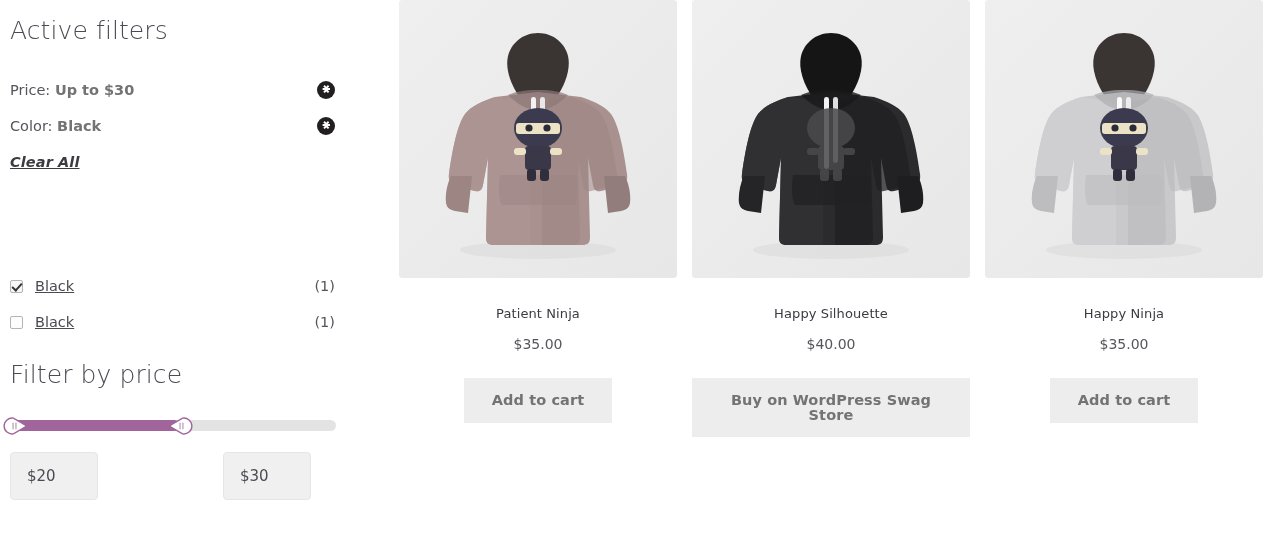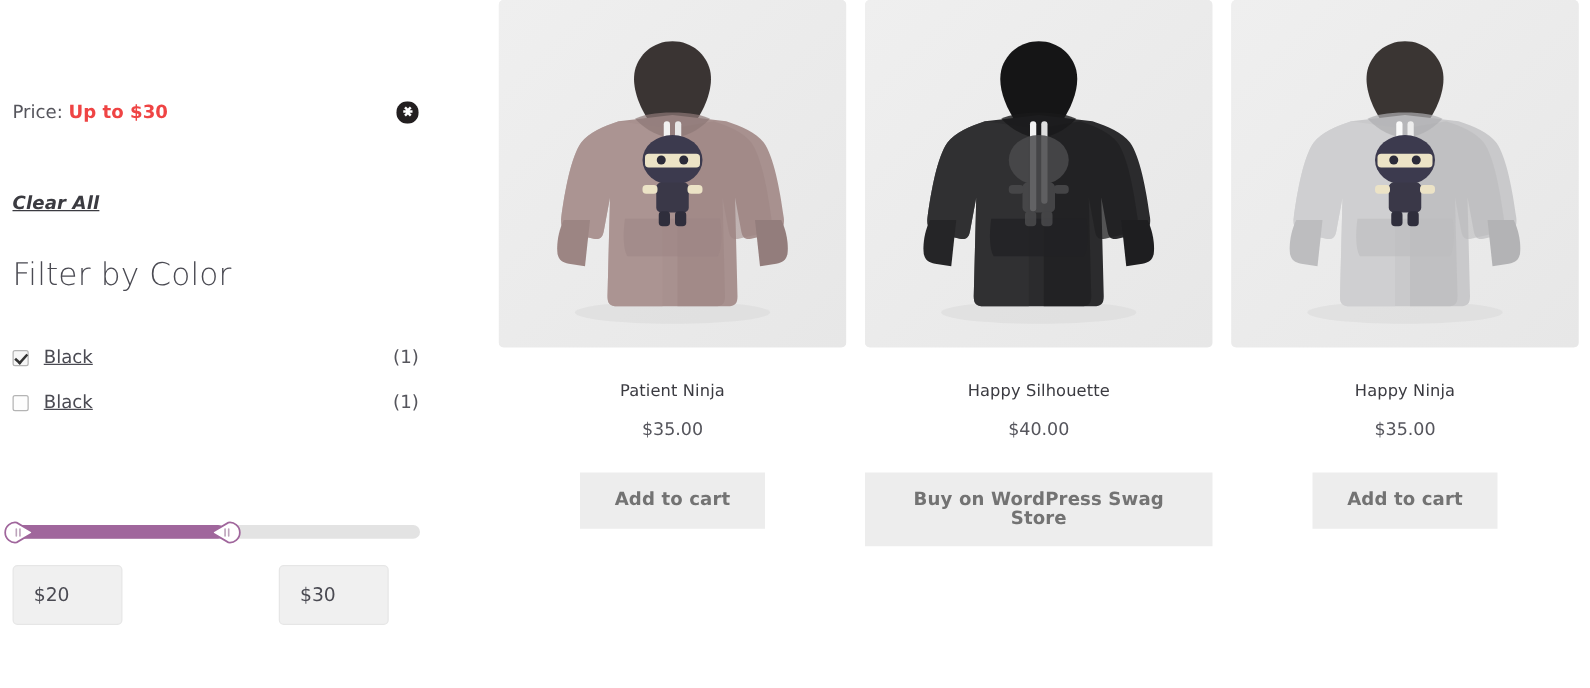--- a/index.html
+++ b/index.html
@@ -22,21 +22,21 @@
   #color-title  { position: absolute; left: 10px; top: 207px; }
   #price-title  { position: absolute; left: 10px; top: 362px; }
 
   
   .af-list { position: absolute; left: 10px; top: 79px; width: 326px; }
   .af-row {
     position: relative; height: 36px; line-height: 22px;
     font-size: 14.5px; color: #55555c;
   }
   .af-label { font-weight: 400; }
-  .af-value { font-weight: 700; color: #ef4444; }
+  .af-value { font-weight: 700; color: #737373; }
   .af-remove {
     position: absolute; right: 1px; top: 2px;
     width: 18px; height: 18px; cursor: pointer;
     display: block;
   }
   .af-remove svg { display: block; }
 
   .clear-all-wrap {
     position: absolute; left: 10px; top: 152px; width: 326px;  font-style: italic;
   }
@@ -124,53 +124,64 @@
     line-height: 1;
   }
 </style>
 </head>
 <body>
 
 <div class="page">
 
   <div class="sidebar">
 
+    <div class="widget-title" id="active-filters-title">Active filters</div>
 
     <div class="af-list">
       <div class="af-row">
         <span class="af-label">Price:</span>
         <span class="af-value">Up to $30</span>
         <span class="af-remove">
           <svg width="18" height="18" viewBox="0 0 18 18">
             <circle cx="9" cy="9" r="9" fill="#231f20"></circle>
             <path d="M5.6 7.1h2.3L6.3 5.5 7.7 4.1l1.6 1.6 1.6-1.6 1.4 1.4-1.6 1.6h2.3v2h-2.3l1.6 1.6-1.4 1.4-1.6-1.6-1.6 1.6-1.4-1.4 1.6-1.6H5.6z" fill="#ffffff"></path>
           </svg>
         </span>
       </div>
+      <div class="af-row">
+        <span class="af-label">Color:</span>
+        <span class="af-value">Black</span>
+        <span class="af-remove">
+          <svg width="18" height="18" viewBox="0 0 18 18">
+            <circle cx="9" cy="9" r="9" fill="#231f20"></circle>
+            <path d="M5.6 7.1h2.3L6.3 5.5 7.7 4.1l1.6 1.6 1.6-1.6 1.4 1.4-1.6 1.6h2.3v2h-2.3l1.6 1.6-1.4 1.4-1.6-1.6-1.6 1.6-1.4-1.4 1.6-1.6H5.6z" fill="#ffffff"></path>
+          </svg>
+        </span>
+      </div>
     </div>
 
     <div class="clear-all-wrap">
       <span class="clear-all">Clear All</span>
     </div>
 
-    <div class="widget-title" id="color-title">Filter by Color</div>
 
     <div class="color-list">
       <div class="color-row">
         <span class="cb checked"></span>
         <span class="color-name">Black</span>
         <span class="color-count">(1)</span>
       </div>
       <div class="color-row">
         <span class="cb"></span>
         <span class="color-name">Black</span>
         <span class="color-count">(1)</span>
       </div>
     </div>
 
+    <div class="widget-title" id="price-title">Filter by price</div>
 
     <div class="slider-wrap">
       <div class="slider-track" style="background: rgb(227, 227, 227);"></div>
       <div class="slider-range" id="slider-range" style="left: 0px; width: 169.52px; background: rgb(160, 102, 156);"></div>
       <div class="handle" id="handle-min" style="left: -7px;">
         <svg width="24" height="24" viewBox="0 0 24 24">
           <path d="M10.4 4.1a8 8 0 1 0 0 15.8L22 13.1a1.3 1.3 0 0 0 0-2.2z" fill="#ffffff" stroke="#a0669c" stroke-width="1.4"></path>
           <rect x="9.4" y="8.6" width="1.3" height="6.8" rx="0.6" fill="#bda3bb"></rect>
           <rect x="12.3" y="8.6" width="1.3" height="6.8" rx="0.6" fill="#bda3bb"></rect>
         </svg>

